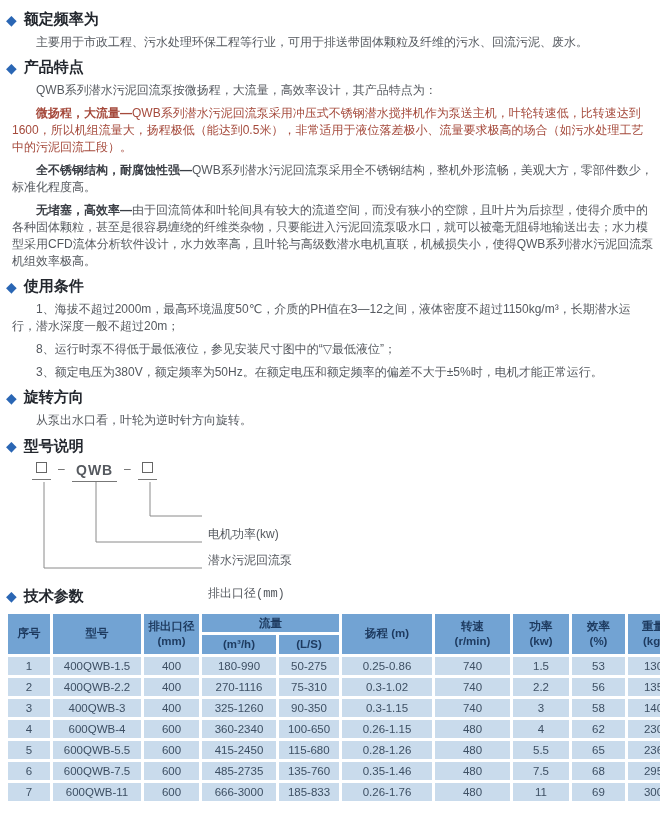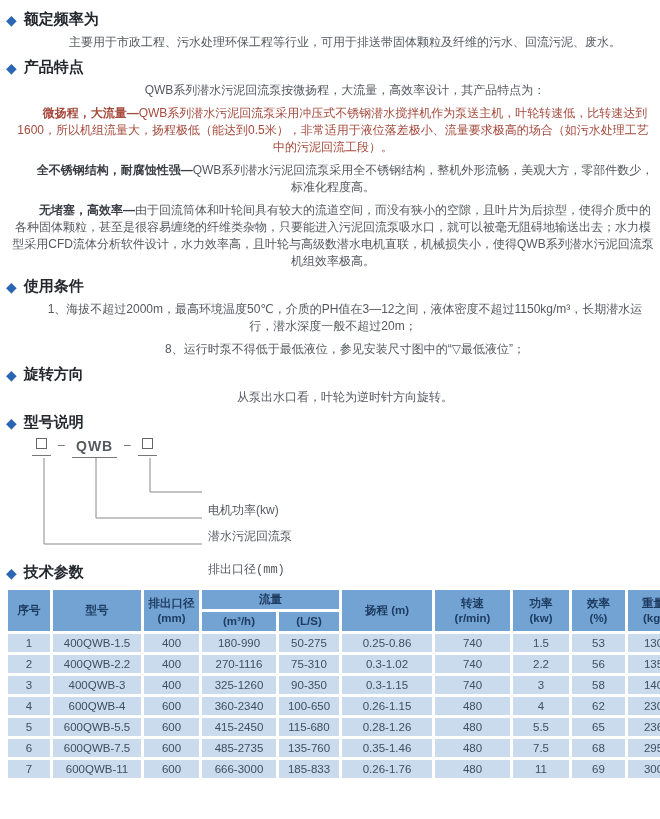--- a/index.html
+++ b/index.html
@@ -15,21 +15,20 @@
   .sec-title {
     display: flex; align-items: center; gap: 7px;
     font-size: 15px; font-weight: bold; color: #23272e;
     margin: 7px 0 5px 0;
   }
   .diamond { color: #2a66b4; font-size: 14px; line-height: 1; }
 
   .para {
     margin: 4px 0 6px 6px; line-height: 1.42; text-indent: 2em;
     color: #55595f;
-    text-align: center;
   }
   .lead { font-weight: bold; color: #3a3e45; }
   .red, .red .lead { color: #a54a3c; }
 
   
   .model-diagram { position: relative; height: 118px; margin: 6px 0 2px 26px; }
   .model-formula { position: absolute; top: 0; left: 0; height: 20px; }
   .blank { position: absolute; top: 0; border-bottom: 1.5px solid #777; padding: 0 4px 3px 4px; }
   .blank-left { left: 0; }
   .mdash1 { position: absolute; left: 26px; top: 0; color: #666; }
@@ -84,20 +83,21 @@
     <p class="para"><span class="lead">无堵塞，高效率—</span><span>由于回流筒体和叶轮间具有较大的流道空间，而没有狭小的空隙，且叶片为后掠型，使得介质中的各种固体颗粒，甚至是很容易缠绕的纤维类杂物，只要能进入污泥回流泵吸水口，就可以被毫无阻碍地输送出去；水力模型采用CFD流体分析软件设计，水力效率高，且叶轮与高级数潜水电机直联，机械损失小，使得QWB系列潜水污泥回流泵机组效率极高。</span></p>
   </section>
 
   <section>
     <h2 class="sec-title">
       <span class="diamond">◆</span>
       <span>使用条件</span>
     </h2>
     <p class="para">1、海拔不超过2000m，最高环境温度50℃，介质的PH值在3—12之间，液体密度不超过1150kg/m³，长期潜水运行，潜水深度一般不超过20m；</p>
     <p class="para">8、运行时泵不得低于最低液位，参见安装尺寸图中的“▽最低液位”；</p>
+    <p class="para">3、额定电压为380V，额定频率为50Hz。在额定电压和额定频率的偏差不大于±5%时，电机才能正常运行。</p>
   </section>
 
   <section>
     <h2 class="sec-title">
       <span class="diamond">◆</span>
       <span>旋转方向</span>
     </h2>
     <p class="para">从泵出水口看，叶轮为逆时针方向旋转。</p>
   </section>
 

